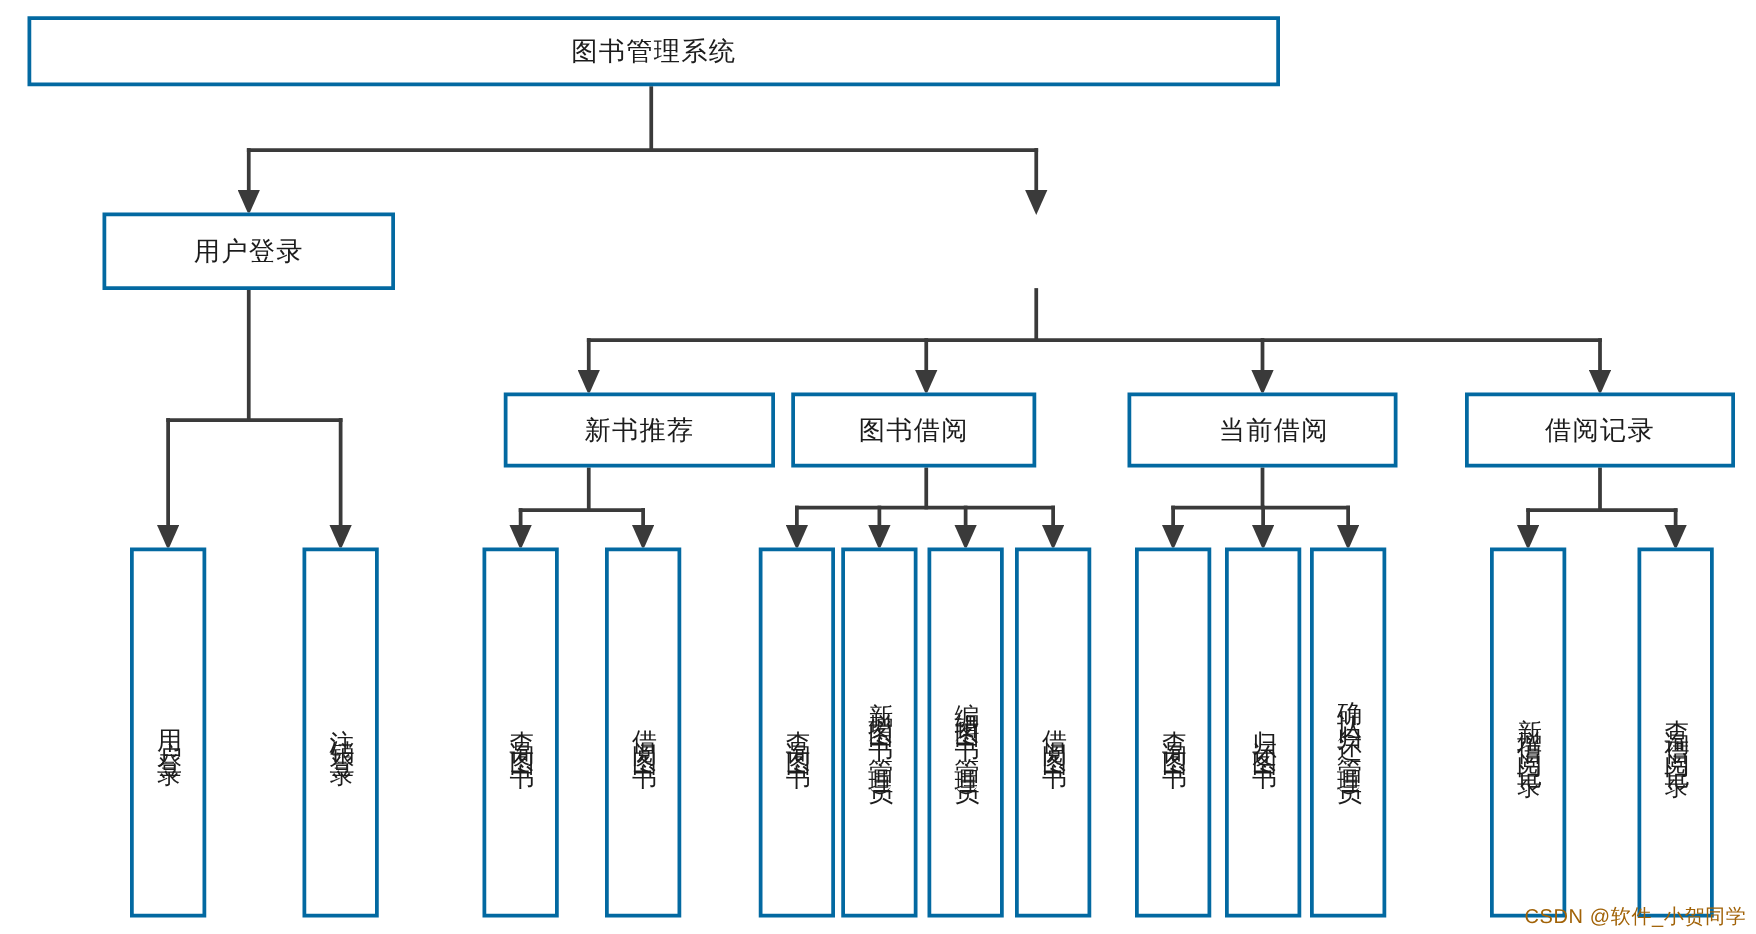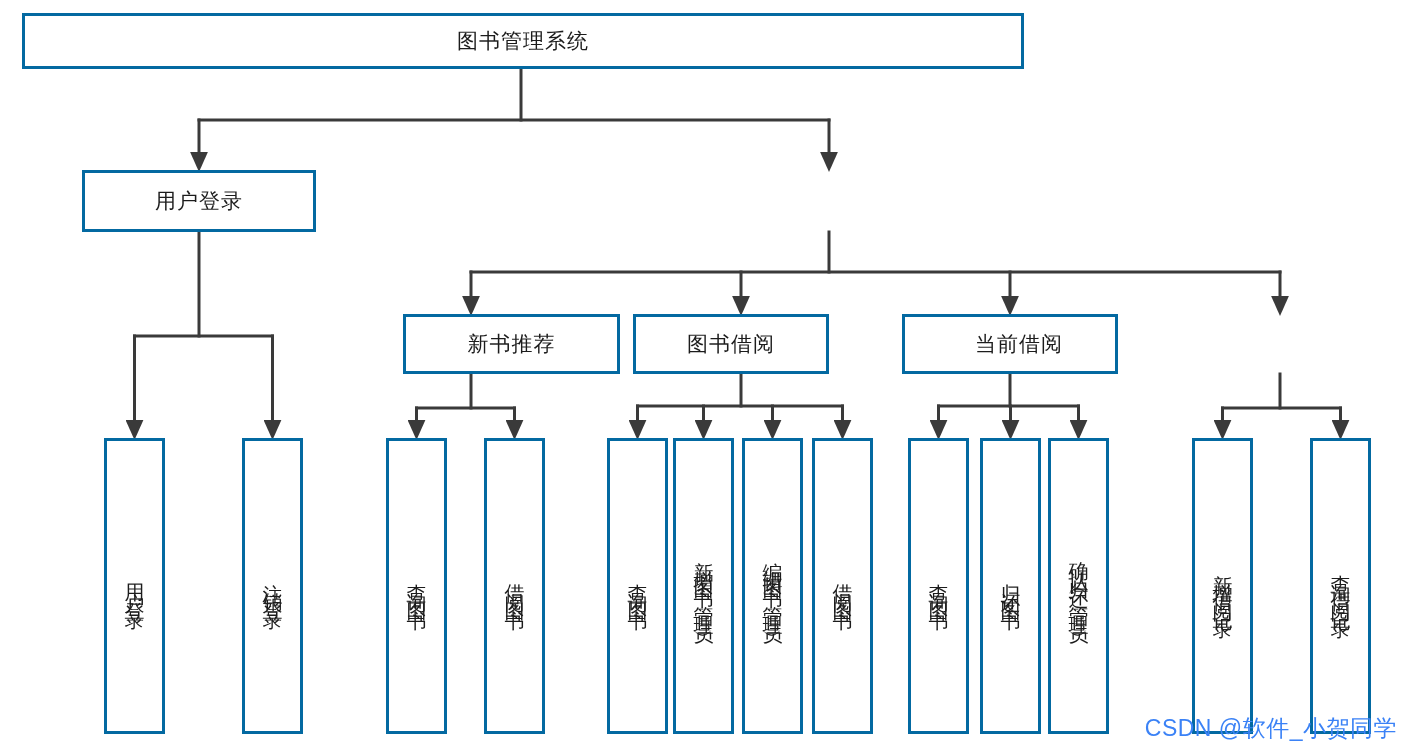--- a/index.html
+++ b/index.html
@@ -64,22 +64,22 @@
   .leaf-8  { left: 812px; }
   .leaf-9  { left: 908px; }
   .leaf-10 { left: 980px; }
   .leaf-11 { left: 1048px; }
   .leaf-12 { left: 1192px; }
   .leaf-13 { left: 1310px; }
   .watermark {
     position: absolute;
     right: 8px;
     bottom: 3px;
-    font-size: 23px;
-    color: #3b82f6;
+    font-size: 16px;
+    color: #a16207;
     letter-spacing: 0.5px;
     z-index: 5;
     white-space: nowrap;
   }
 </style>
 </head>
 <body>
 
 <div class="canvas">
 
@@ -157,20 +157,23 @@
 
   <div class="box node-l3-a">
     <span class="h-label">新书推荐</span>
   </div>
   <div class="box node-l3-b">
     <span class="h-label">图书借阅</span>
   </div>
   <div class="box node-l3-c">
     <span class="h-label">当前借阅</span>
   </div>
+  <div class="box node-l3-d">
+    <span class="h-label">借阅记录</span>
+  </div>
 
   <div class="box leaf leaf-1">
     <span class="v-label">用户登录</span>
   </div>
   <div class="box leaf leaf-2">
     <span class="v-label">注销登录</span>
   </div>
 
   <div class="box leaf leaf-3">
     <span class="v-label">查询图书</span>

